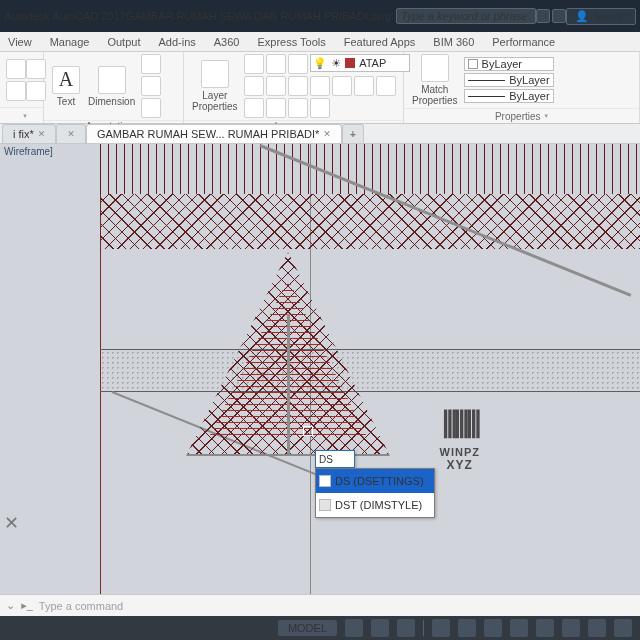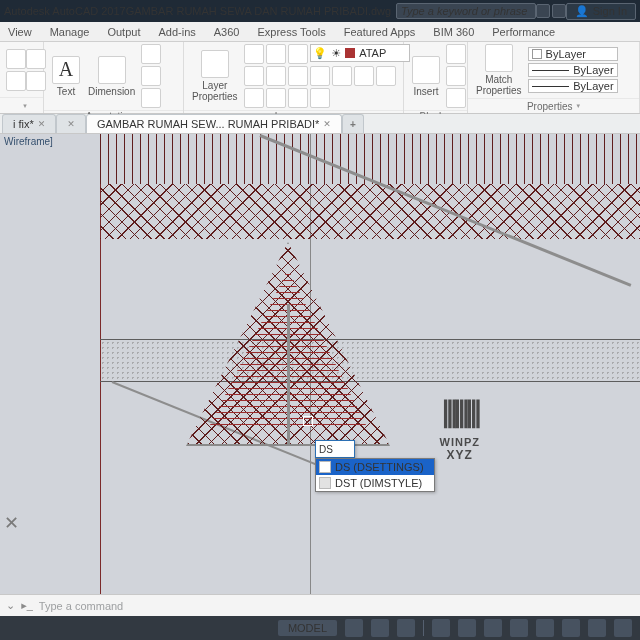--- a/index.html
+++ b/index.html
@@ -1,18 +1,18 @@
 <!DOCTYPE html>
 <html><head>
 <meta charset="utf-8">
 <style>
   *{box-sizing:border-box;margin:0;padding:0;font-family:"Segoe UI",Tahoma,sans-serif;font-size:11px;color:#333}
   html,body{width:640px;height:640px;overflow:hidden}
   body{display:flex;flex-direction:column;background:#f0f0f0}
-  .titlebar{height:22px;background:#1f2a36;display:flex;align-items:center;padding:0 4px;color:#d8d8d8;white-space:nowrap}
+  .titlebar{height:32px;background:#1f2a36;display:flex;align-items:center;padding:0 4px;color:#d8d8d8;white-space:nowrap}
   .titlebar .search{margin-left:auto;height:16px;width:140px;background:#3a4552;border:1px solid #5a6572;color:#aab3bc;font-style:italic;padding:0 4px;display:flex;align-items:center;border-radius:2px}
   .titlebar .signin{background:#2c3946;border:1px solid #5a6572;padding:1px 8px;border-radius:2px;color:#d8d8d8;display:flex;align-items:center;gap:4px}
   .titlebar .pair{display:flex;gap:2px}.titlebar .pair span{width:14px;height:14px;background:#3a4552;border:1px solid #5a6572;border-radius:2px}
   .menubar{height:20px;background:#f0f0f0;border-bottom:1px solid #cfcfcf;display:flex;align-items:center;gap:18px;padding:0 8px}
   .menubar span{color:#555}
   .ribbon{height:72px;background:#f6f6f6;border-bottom:1px solid #c8c8c8;display:flex;align-items:stretch}
   .panel{border-right:1px solid #dcdcdc;display:flex;flex-direction:column}
   .panel .content{flex:1;display:flex;align-items:center;gap:4px;padding:2px 6px}
   .panel .label{height:16px;text-align:center;color:#6b6b6b;font-size:10px;border-top:1px solid #e8e8e8;display:flex;align-items:center;justify-content:center;gap:4px}
   .panel .label:after{content:"▾";font-size:7px;color:#999}
@@ -36,21 +36,21 @@
   .line{position:absolute;background:#7a2222}
   .hatch{position:absolute;background:repeating-linear-gradient(90deg,#5f1e1e 0 1px,transparent 1px 8px)}
   .diag{position:absolute;background:repeating-linear-gradient(45deg,#5f1e1e 0 1px,transparent 1px 9px)}
   .dots{position:absolute;background:radial-gradient(#777 1px,transparent 1px);background-size:5px 5px;opacity:.45}
   .gable{position:absolute;clip-path:polygon(50% 0,100% 100%,0 100%)}
   .gable.inner{background:repeating-linear-gradient(0deg,#9a2c2c 0 1px,transparent 1px 6px)}
   .gable.outl{border:2px solid #8a8a8a}
   .cmdbox{position:absolute;background:#fff;border:1px solid #7a7a7a;box-shadow:1px 1px 3px rgba(0,0,0,.25)}
   .cmdbox input{width:100%;height:16px;border:none;padding:0 3px;font-size:10px;outline:1px solid #2b6fb3}
   .sugg{list-style:none}
-  .sugg li{height:16px;display:flex;align-items:center;gap:4px;padding:0 3px;font-size:10px;white-space:nowrap}
+  .sugg li{height:24px;display:flex;align-items:center;gap:4px;padding:0 3px;font-size:10px;white-space:nowrap}
   .sugg li .si{width:12px;height:12px;background:#e2e2e2;border:1px solid #b9b9b9}
   .sugg li.sel{background:#1a63c8;color:#fff}
   .sugg li.sel .si{background:#fff}
   .wm{position:absolute;right:160px;top:260px;color:#e3a931;opacity:.85;text-align:center;font-weight:bold}
   .wm .logo{font-size:36px;letter-spacing:-4px}
   .wm .txt{font-size:11px;letter-spacing:1px}
   .closex{position:absolute;left:4px;bottom:60px;font-size:18px;color:#7a7a7a}
   .cmdline{height:22px;background:#f4f4f4;border-top:1px solid #c8c8c8;display:flex;align-items:center;gap:6px;padding:0 6px}
   .cmdline .chev{color:#8a8a8a}
   .cmdline .hint{color:#9ea0a2;}
@@ -155,34 +155,20 @@
         <div class="row">
             <div class="sb"></div>
             <div class="sb"></div>
             <div class="sb"></div>
             <div class="sb"></div>
           </div>
       </div>
     </div>
     <div class="label">Layers</div>
   </div>
-  <div class="panel" style="width:64px">
-    <div class="content">
-      <div class="big">
-          <div class="ico"></div>
-          <div class="lab">Insert</div>
-        </div>
-      <div class="grid" style="grid-template-columns:16px">
-          <div class="sb"></div>
-          <div class="sb"></div>
-          <div class="sb"></div>
-        </div>
-    </div>
-    <div class="label">Block</div>
-  </div>
   <div class="panel" style="flex:1">
     <div class="content">
       <div class="big">
           <div class="ico"></div>
           <div class="lab" style="white-space:pre-line">Match
 Properties</div>
         </div>
       <div style="display:flex;flex-direction:column;gap:2px">
         <div class="linebox">
             <span class="sw" style="background:#fff;border:1px solid #999"></span>

